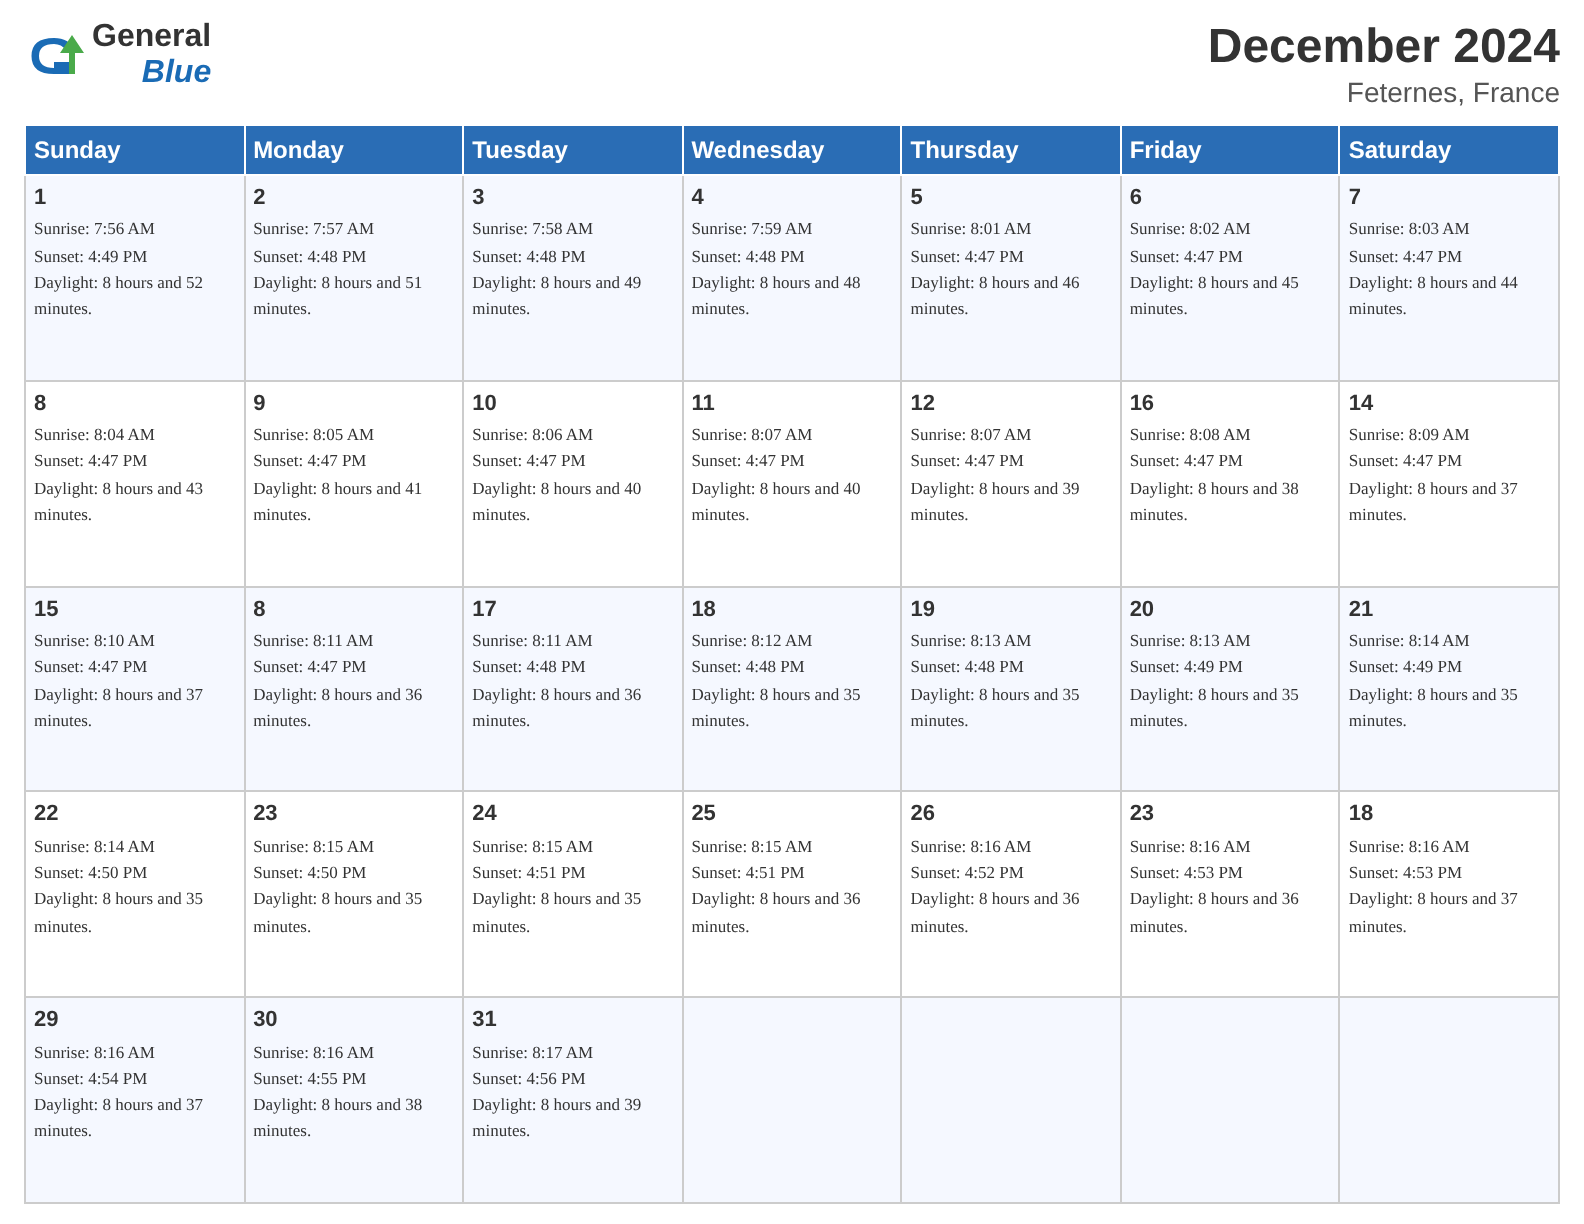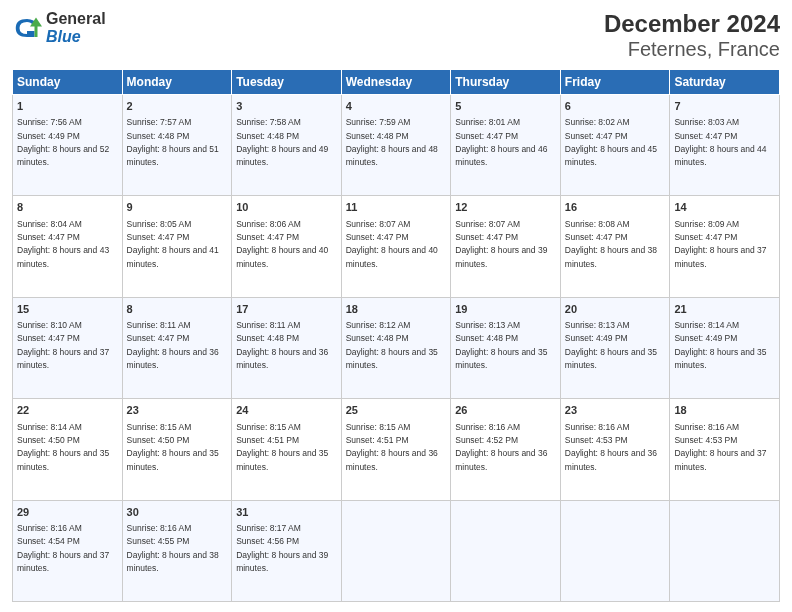--- a/index.html
+++ b/index.html
@@ -20,35 +20,36 @@
     .header {
       display: flex;
       justify-content: space-between;
       align-items: flex-start;
       margin-bottom: 8px;
     }
     .logo {
       display: flex;
       align-items: center;
       gap: 4px;
+      text-align: right;
     }
     .logo-icon {
       width: 30px;
       height: 30px;
     }
     .title-area {
       text-align: right;
     }
     .month-title {
       font-size: 24px;
       font-weight: bold;
       color: #333;
     }
     .location {
-      font-size: 20px;
+      font-size: 14px;
       color: #555;
     }
     .calendar-table {
       width: 100%;
       border-collapse: collapse;
       flex: 1;
       font-size: 9.5px;
       padding-left: 24px;
     }
     .calendar-table thead tr th {
@@ -79,20 +80,21 @@
     .day-num {
       font-size: 11px;
       font-weight: bold;
       display: block;
       margin-bottom: 1px;
     }
     .day-data {
       font-size: 8.5px;
       color: #333;
       line-height: 1.45;
+      font-family: Liberation Serif, serif;
     }
     .empty-cell {
       background: #f5f8ff !important;
     }
   </style>
 </head>
 <body>
 
 <div class="page">
   <div class="header">

